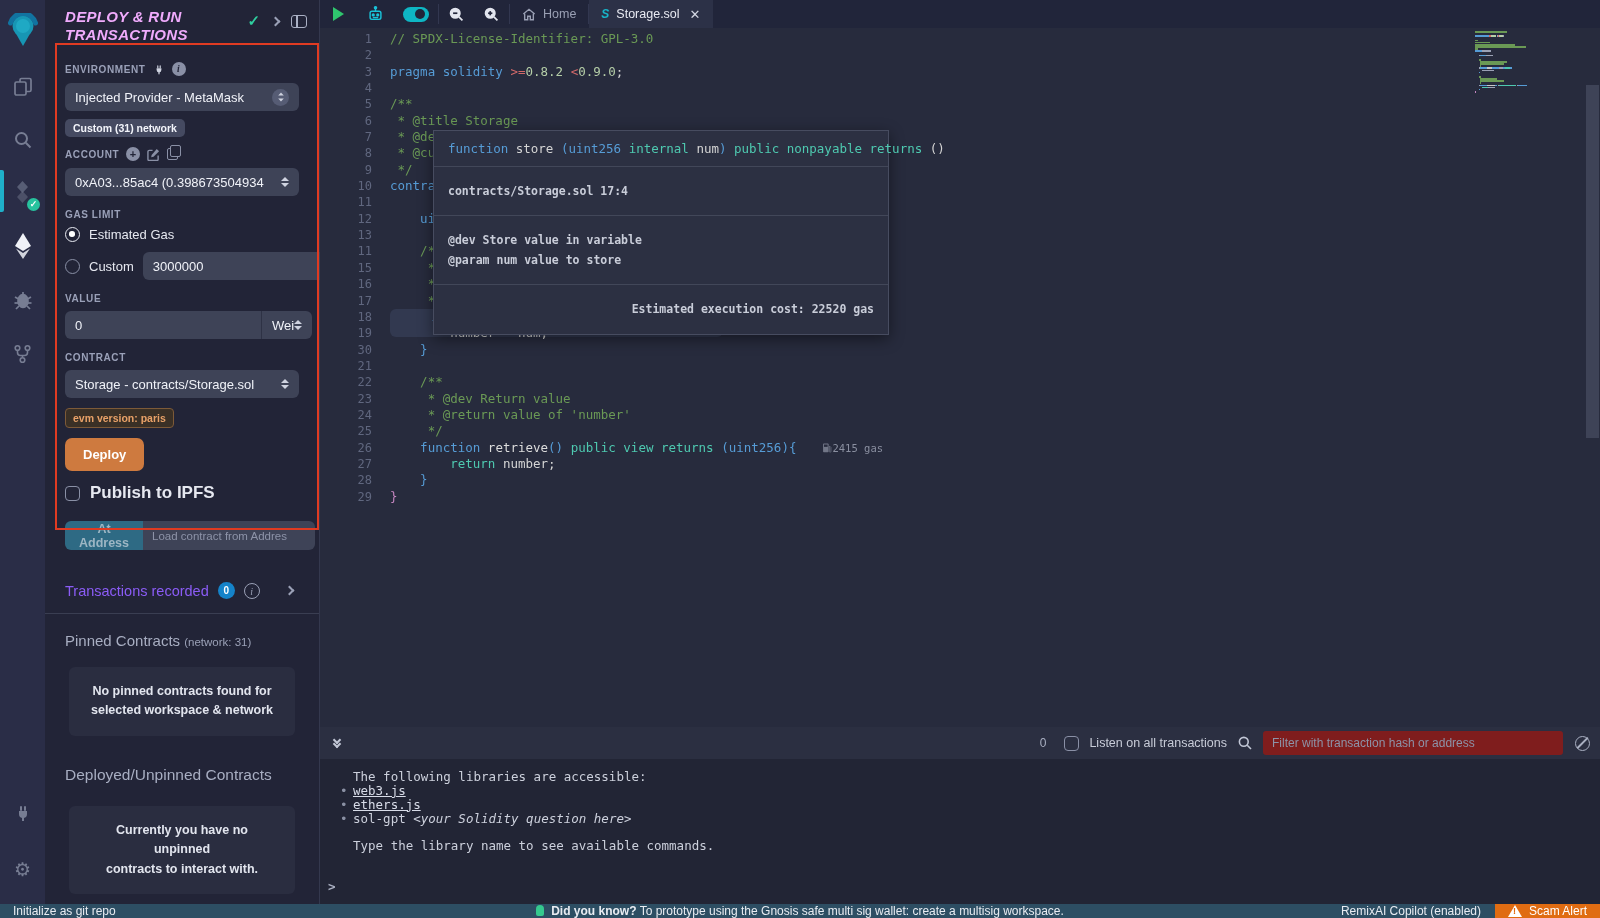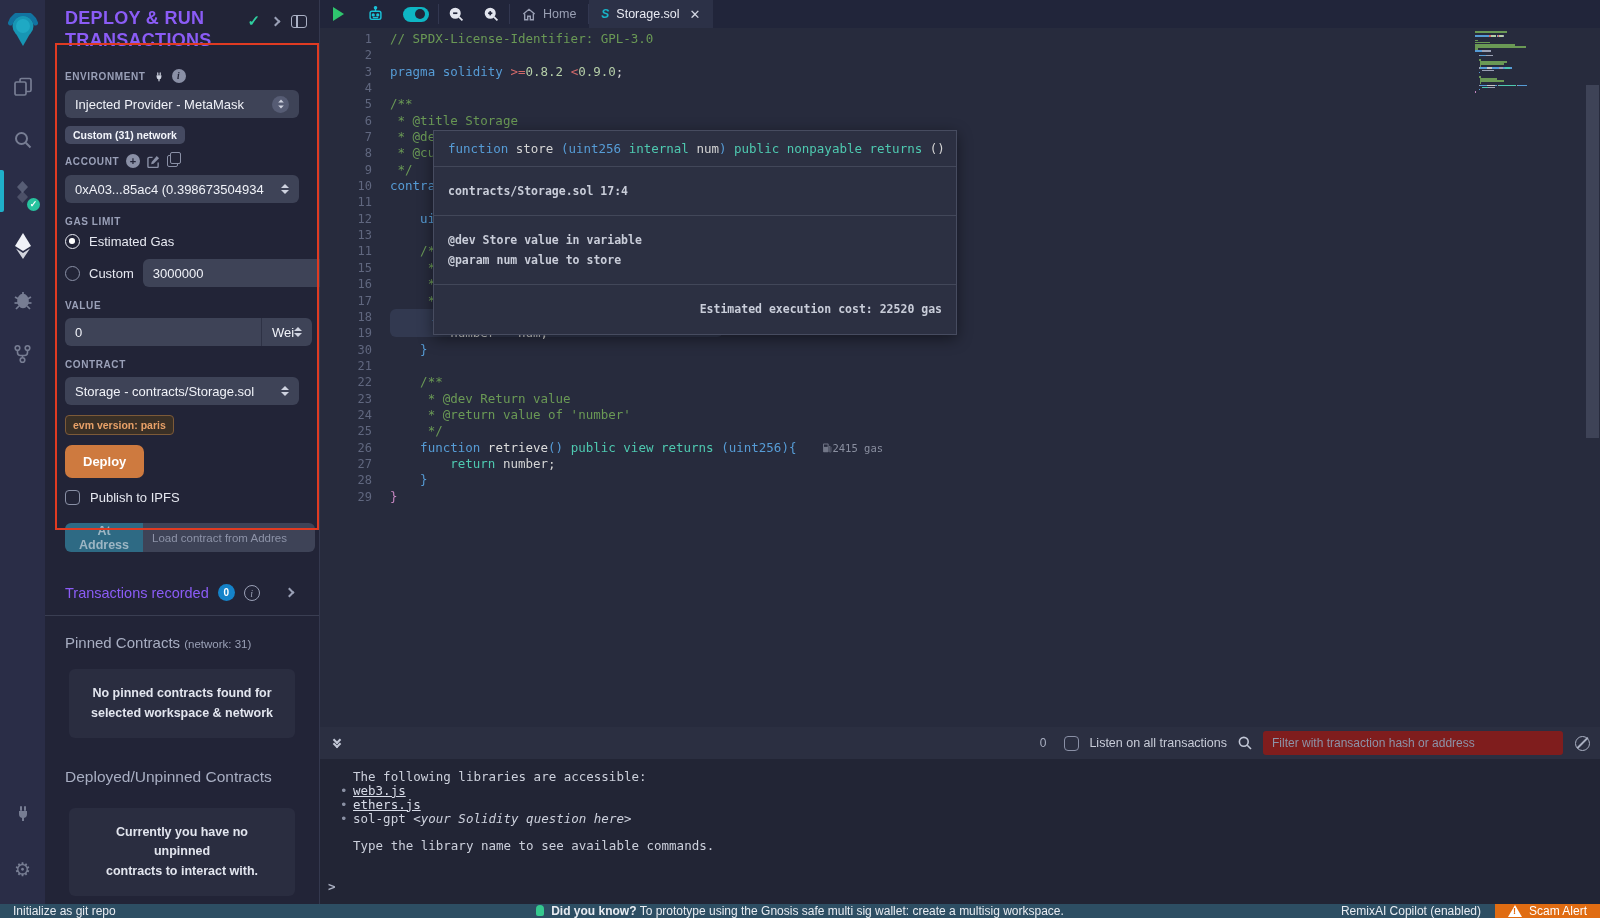--- a/index.html
+++ b/index.html
@@ -16,21 +16,21 @@
   .ib-icon svg { display:block; }
   .ib-spacer { flex:1; }
   .active-strip { position:absolute; left:0; top:170px; width:4px; height:42px; background:#1fb0c9; border-radius:0 2px 2px 0; }
   .badge-check { position:absolute; right:5px; bottom:3px; width:13px; height:13px; border-radius:50%;
     background:#27c29e; color:#fff; font-size:9px; line-height:13px; text-align:center; font-weight:bold; }
 
   
   .sidepanel { width:275px; background:#222437; border-right:1px solid #34384e; display:flex;
     flex-direction:column; position:relative; flex:none; }
   .sp-header { display:flex; align-items:flex-start; padding:8px 12px 4px 20px; }
-  .sp-title { color:#8b5cf6; font-size:18px; font-weight:bold; line-height:1.2; letter-spacing:.3px; width:150px; }
+  .sp-title { color:#f0abfc; font-size:15px; font-weight:bold; line-height:1.2; letter-spacing:.3px; width:150px;font-style:italic; }
   .sp-hicons { margin-left:auto; display:flex; align-items:center; gap:12px; padding-top:4px; }
   .check-mark { color:#2fcf9f; font-size:15px; font-weight:bold; }
   .chev { display:inline-block; width:7px; height:7px; border-right:2px solid #9aa0b6; border-top:2px solid #9aa0b6;
     transform:rotate(45deg); }
   .win-icon { width:16px; height:13px; border:1.6px solid #aab0c4; border-radius:3px; position:relative; }
   .win-icon:before { content:""; position:absolute; left:4px; top:0; bottom:0; width:1.6px; background:#aab0c4; }
 
   .sp-body { padding:14px 20px 0 20px; }
   .lbl { color:#9aa0b8; font-size:10px; letter-spacing:.6px; font-weight:bold; display:flex; align-items:center; gap:7px; margin-bottom:7px; }
   .sel, .inp { background:#3e4357; border:none; border-radius:6px; color:#f0f2f8; font-size:13px;
@@ -61,21 +61,21 @@
   .custom-row { display:flex; align-items:center; gap:9px; margin-bottom:4px; }
   .custom-row .radio-lbl { color:#e6e8f0; font-size:13px; width:52px; }
   .custom-row .inp { flex:1; }
   .value-row { display:flex; }
   .value-row .inp { flex:1; border-radius:6px 0 0 6px; }
   .value-row .sel { width:78px; border-radius:0 6px 6px 0; border-left:1px solid #2e3245; }
   .evm-badge { display:inline-block; border:1px solid #7d5a38; background:#3a3026; color:#e8a168; font-size:10.5px;
     font-weight:bold; border-radius:4px; padding:3px 7px; margin:10px 0 2px 0; }
   .deploy-btn { margin-top:8px; background:#ce7a3f; color:#fff; font-size:13px; font-weight:bold; border:none;
     border-radius:7px; padding:9px 18px; cursor:pointer; display:inline-block; }
-  .chkbox-row { display:flex; align-items:center; gap:10px; margin:12px 0 18px 0; color:#e6e8f0; font-size:13px; }
+  .chkbox-row { display:flex; align-items:center; gap:10px; margin:12px 0 18px 0; color:#e6e8f0; font-size:17px;font-weight:bold; }
   .chkbox { width:15px; height:15px; border:1.5px solid #8a90a6; border-radius:4px; background:transparent; flex:none; }
   .ataddr-row { display:flex; margin-bottom:16px; }
   .ataddr-btn { background:#2e6a84; color:#9db6c4; font-size:12.5px; font-weight:bold; border:none;
     border-radius:6px 0 0 6px; padding:0 14px; height:29px; cursor:pointer; }
   .ataddr-inp { flex:1; background:#3e4357; border:none; border-radius:0 6px 6px 0; height:29px; color:#e6e8f0;
     font-size:11.5px; padding:0 9px; }
   .ataddr-inp::placeholder { color:#8d93a8; }
   input::placeholder { color:#8d93a8; }
   input { outline:none; }
 
@@ -115,21 +115,21 @@
   .tk-r{color:#d16969;} .tk-p{color:#d4d4d4;} .tk-m{color:#c586c0;} .tk-f{color:#dcdcdc;}
   .gas { margin-left:26px; color:#8a8fa0; font-size:10.5px; display:flex; align-items:center; }
   .gas svg { opacity:.75; }
 
   .minimap { position:absolute; top:3px; right:55px; width:70px; }
   .mm-row { height:2.15px; white-space:nowrap; }
   .mm-row i { display:inline-block; height:1.7px; vertical-align:top; }
   .scrollbar-thumb { position:absolute; right:1px; top:57px; width:13px; height:353px; background:#474c60; opacity:.75; }
 
   
-  .tooltip { position:absolute; left:113px; top:102px; width:524px; background:#2c3042; border:1px solid #474c60;
+  .tooltip { position:absolute; left:113px; top:102px; width:456px; background:#2c3042; border:1px solid #474c60;
     box-shadow:0 4px 14px rgba(0,0,0,.45); z-index:5; font-family:"DejaVu Sans Mono", monospace; }
   .tt-sec { border-bottom:1px solid #424759; padding:10px 14px; }
   .tt-sec:last-child { border-bottom:none;text-align:right; }
   .tt-sig { font-size:12.5px; white-space:pre; }
   .tt-loc, .tt-doc, .tt-cost { color:#c9cdd9; font-size:11.5px; font-weight:bold; line-height:1.75; }
   .tt-sec.pad { padding:14px 14px; }
 
   
   .termbar { height:32px; background:#2b2f41; display:flex; align-items:center; flex:none; padding:0 10px; }
   .dbl-chev { display:flex; flex-direction:column; gap:-2px; margin-left:4px; cursor:pointer; }

